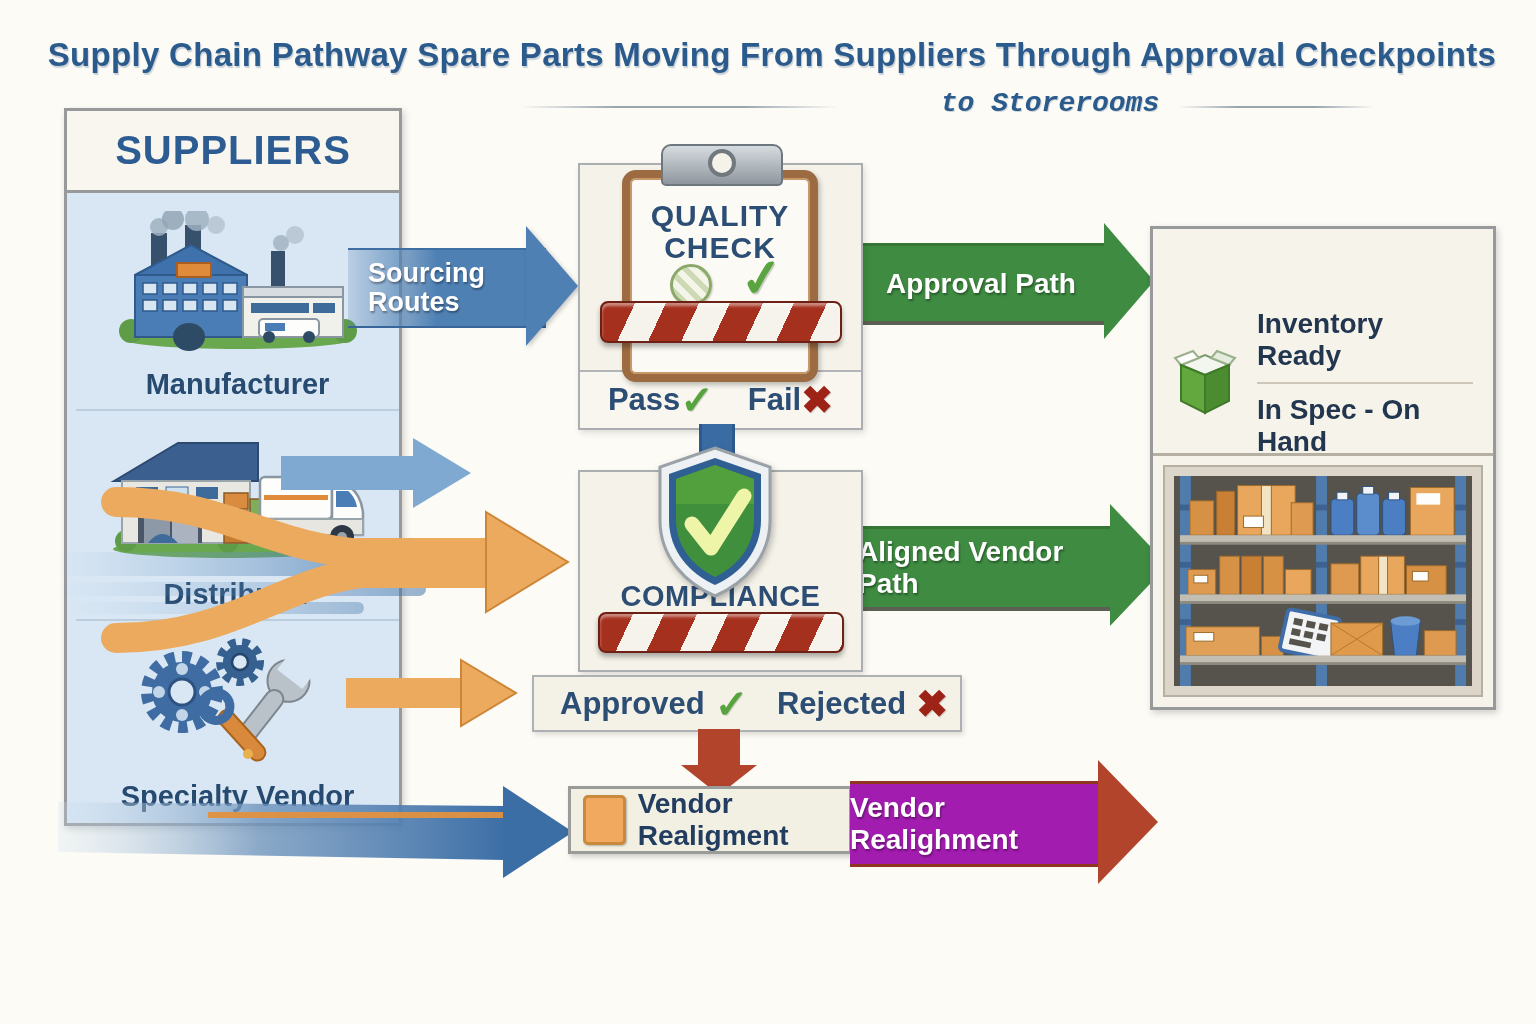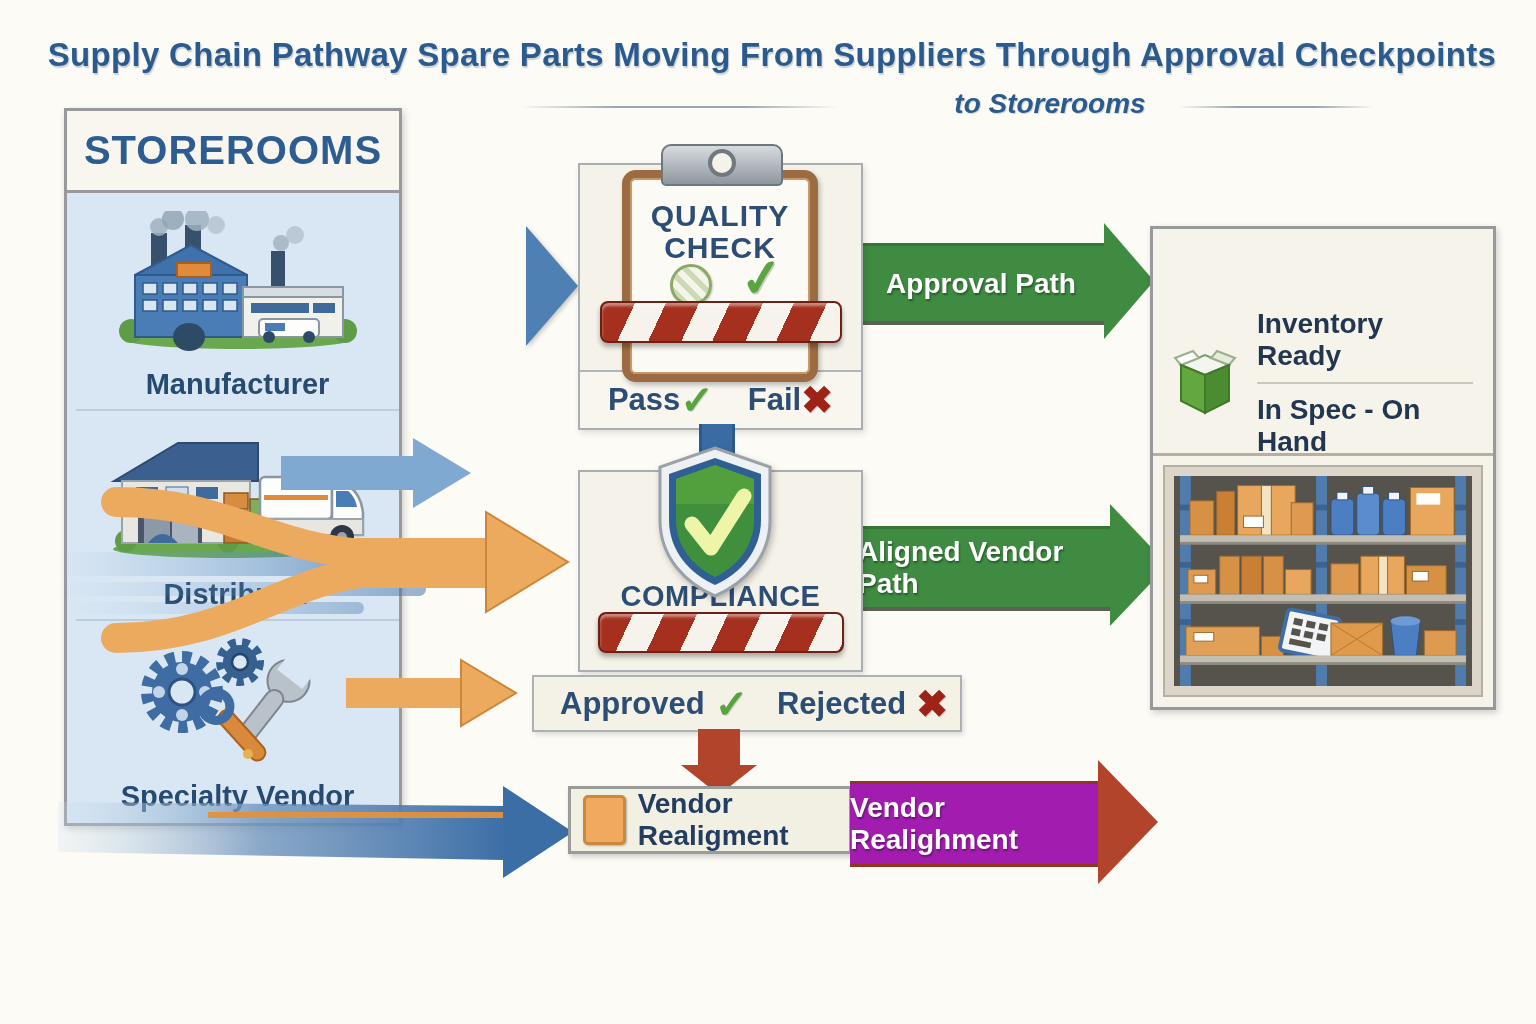--- a/index.html
+++ b/index.html
@@ -12,20 +12,21 @@
   .main-title{
     position:absolute;left:0;right:0;top:36px;text-align:center;
     font-size:33px;font-weight:bold;color:#2b5b8d;letter-spacing:.3px;
     text-shadow:1px 2px 1px rgba(140,155,175,.45);
     padding-left:8px;
   }
   .subtitle{
     position:absolute;top:88px;left:930px;width:240px;text-align:center;
     font-style:italic;font-weight:bold;font-size:28px;color:#2b5b8d;
     text-shadow:1px 1px 0 rgba(140,155,175,.4);
+    font-family:Liberation Mono, monospace;
   }
   .title-rule{position:absolute;top:106px;height:2px;
     background:linear-gradient(to right,rgba(150,160,170,0),#9aa5ae 30%,#9aa5ae 70%,rgba(150,160,170,0));}
   .rule-left{left:520px;width:318px;}
   .rule-right{left:1178px;width:196px;}
 
   
   .panel{position:absolute;border:3px solid #97999b;box-shadow:2px 3px 7px rgba(0,0,0,.18);}
   .panel-header{background:#f8f6ef;border-bottom:3px solid #97999b;display:flex;align-items:center;justify-content:center;}
 
@@ -146,21 +147,21 @@
 
 <div class="canvas">
 
   <div class="main-title">Supply Chain Pathway  Spare Parts Moving From Suppliers Through Approval Checkpoints</div>
   <div class="title-rule rule-left"></div>
   <div class="subtitle">to Storerooms</div>
   <div class="title-rule rule-right"></div>
 
   <div class="panel suppliers">
     <div class="panel-header">
-      <span class="suppliers-title">STOREROOMS</span>
+      <span class="suppliers-title">SUPPLIERS</span>
     </div>
     <div class="supplier-item s1">
       <div class="supplier-art">
         <svg width="250" height="140" viewBox="0 0 250 140">
           <ellipse cx="125" cy="128" rx="115" ry="10" fill="#6aa84f"></ellipse>
           <circle cx="18" cy="120" r="12" fill="#5f9c47"></circle>
             <circle cx="232" cy="120" r="12" fill="#5f9c47"></circle>
           <rect x="38" y="22" width="16" height="44" fill="#37506b"></rect>
           <rect x="72" y="14" width="16" height="52" fill="#37506b"></rect>
           <rect x="158" y="40" width="14" height="40" fill="#37506b"></rect>
@@ -288,20 +289,26 @@
         <stop offset="0" stop-color="#cfe0ef" stop-opacity=".25"></stop>
         <stop offset=".45" stop-color="#6e94bd" stop-opacity=".8"></stop>
         <stop offset="1" stop-color="#3c6ea6"></stop>
       </linearGradient>
     </defs>
     <polygon points="0,20 447,24 447,78 0,70" fill="url(#bottomblue)"></polygon>
     <rect x="150" y="30" width="300" height="6" fill="#e2913f" opacity=".95"></rect>
     <polygon points="445,4 515,50 445,96" fill="#3c6ea6"></polygon>
   </svg>
 
+  <div class="arrow-body sourcing-body txt-shadow">
+    <span>
+      <span>Sourcing</span><br>
+      <span>Routes</span>
+    </span>
+  </div>
   <div class="arrow-head sourcing-head"></div>
 
   <div class="arrow-body approval-body txt-shadow">
     <span>Approval Path</span>
   </div>
   <div class="arrow-head approval-head"></div>
 
   <div class="arrow-body aligned-body txt-shadow">
     <span>Aligned Vendor Path</span>
   </div>

